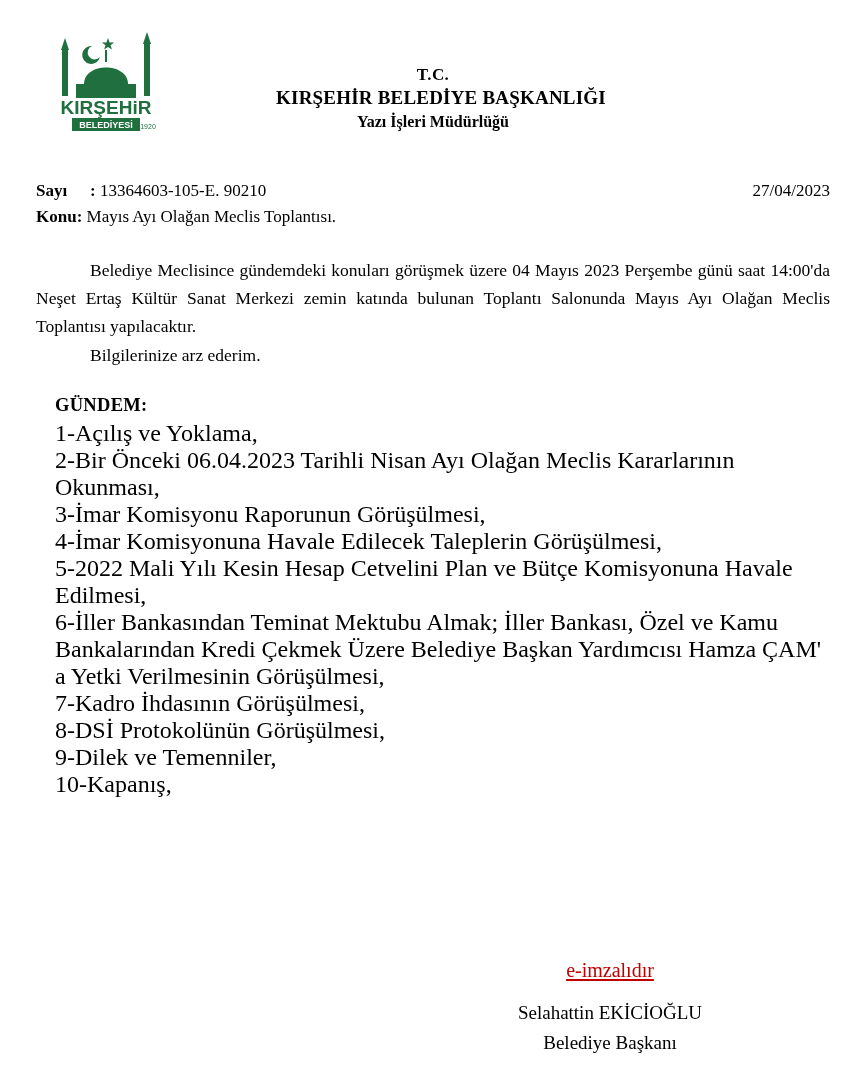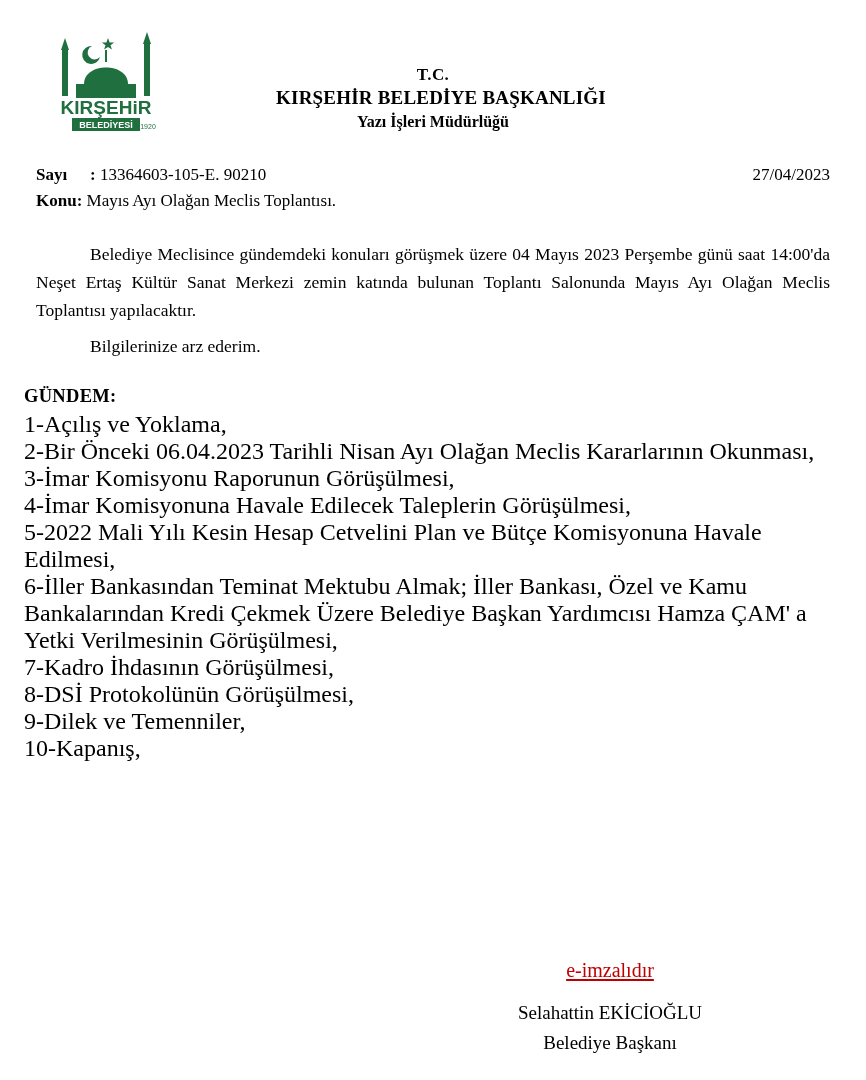--- a/index.html
+++ b/index.html
@@ -62,21 +62,21 @@
   .header-titles .line3 {
     font-weight: bold;
     font-size: 16px;
     line-height: 22px;
     margin-top: 1px;
   }
 
   
   .meta {
     position: relative;
-    margin: 14px 36px 0 36px;
+    margin: 30px 36px 0 36px;
     font-size: 17px;
     line-height: 26px;
   }
   .meta-row {
     position: relative;
     white-space: nowrap;
   }
   .meta-label {
     font-weight: bold;
     display: inline-block;
@@ -110,26 +110,26 @@
     margin: 26px 36px 0 36px;
     font-size: 17.5px;
     line-height: 28px;
     text-align: justify;
   }
   .body-text p {
     margin: 0;
     text-indent: 54px;
   }
   .body-text p + p {
-    margin-top: 8px;
+    margin-top: 1px;
   }
 
   
   .agenda {
-    margin: 26px 36px 0 24px;
+    margin: 26px 36px 0 55px;
   }
   .agenda-title {
     font-weight: bold;
     font-size: 18.5px;
     letter-spacing: 0.3px;
     margin-bottom: 4px;
   }
   .agenda-list {
     list-style: none;
     margin: 0;

